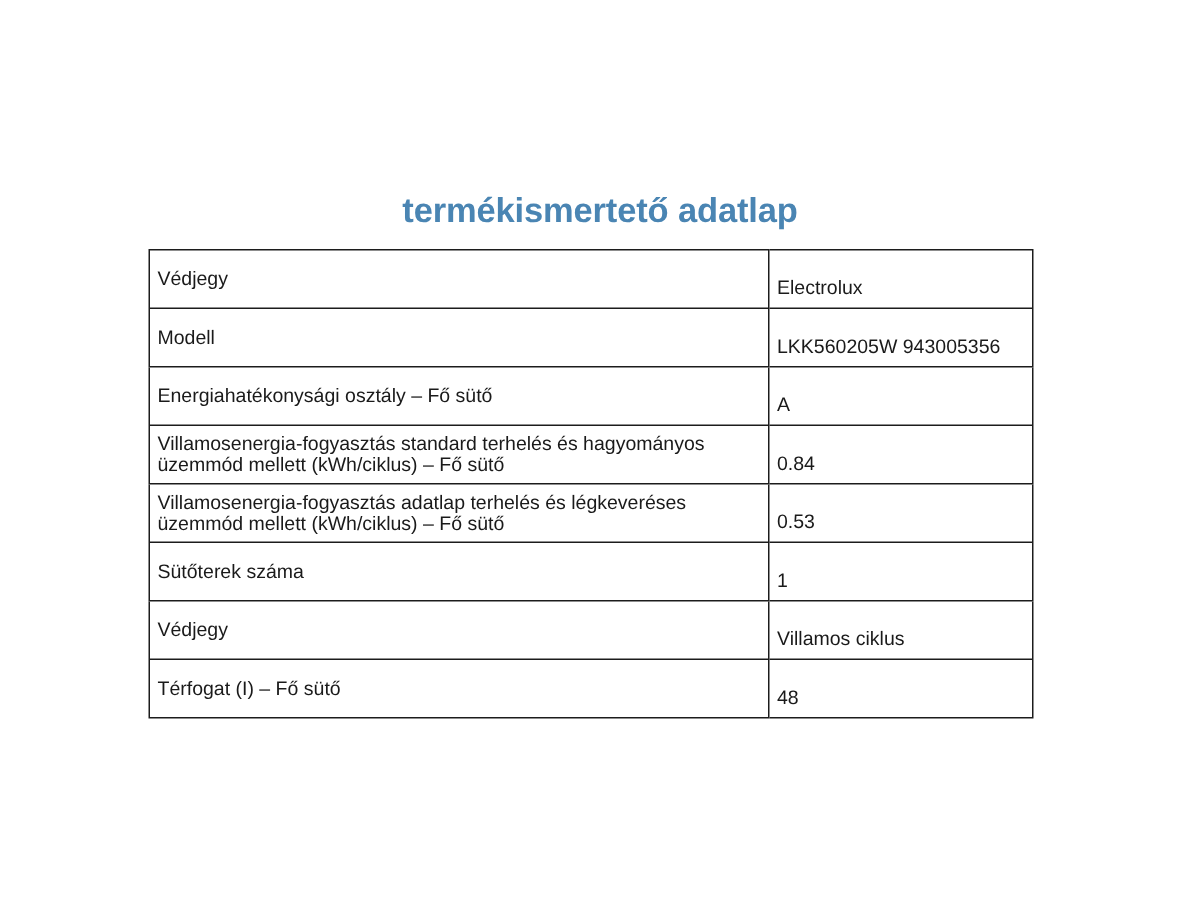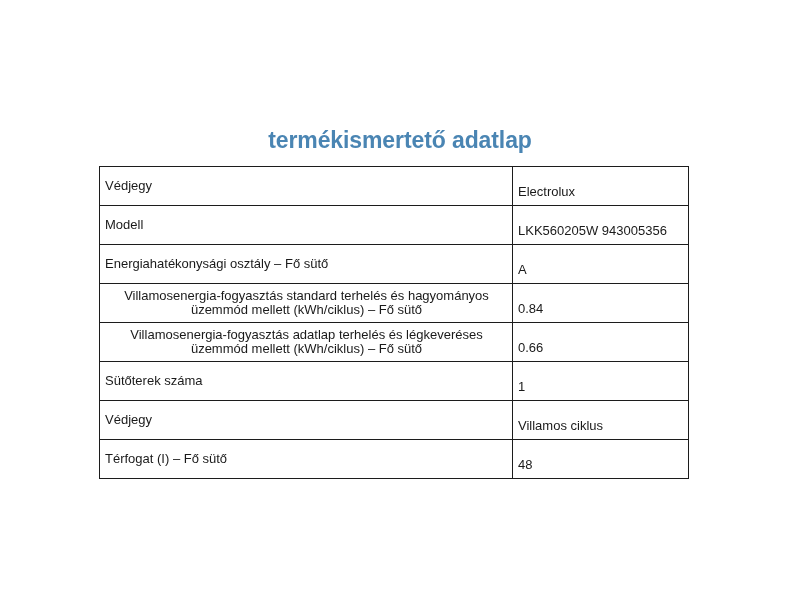--- a/index.html
+++ b/index.html
@@ -61,21 +61,20 @@
 
   #spec-table td.value-cell {
     width: 166px;
     border-right: 1.3px solid #1c1c1c;
     padding: 18px 4px 6px 5px;
   }
 
   #spec-table tr.two-line td.label-cell {
     padding-top: 5px;
     padding-bottom: 5px;
-    text-align: center;
   }
 </style>
 </head>
 <body>
 
 <div id="page-title">termékismertető adatlap</div>
 
 <table id="spec-table">
   <tbody>
     <tr>
@@ -89,21 +88,21 @@
     <tr>
       <td class="label-cell">Energiahatékonysági osztály – Fő sütő</td>
       <td class="value-cell">A</td>
     </tr>
     <tr class="two-line">
       <td class="label-cell">Villamosenergia-fogyasztás standard terhelés és hagyományos üzemmód mellett (kWh/ciklus) – Fő sütő</td>
       <td class="value-cell">0.84</td>
     </tr>
     <tr class="two-line">
       <td class="label-cell">Villamosenergia-fogyasztás adatlap terhelés és légkeveréses üzemmód mellett (kWh/ciklus) – Fő sütő</td>
-      <td class="value-cell">0.66</td>
+      <td class="value-cell">0.53</td>
     </tr>
     <tr>
       <td class="label-cell">Sütőterek száma</td>
       <td class="value-cell">1</td>
     </tr>
     <tr>
       <td class="label-cell">Védjegy</td>
       <td class="value-cell">Villamos ciklus</td>
     </tr>
     <tr>

